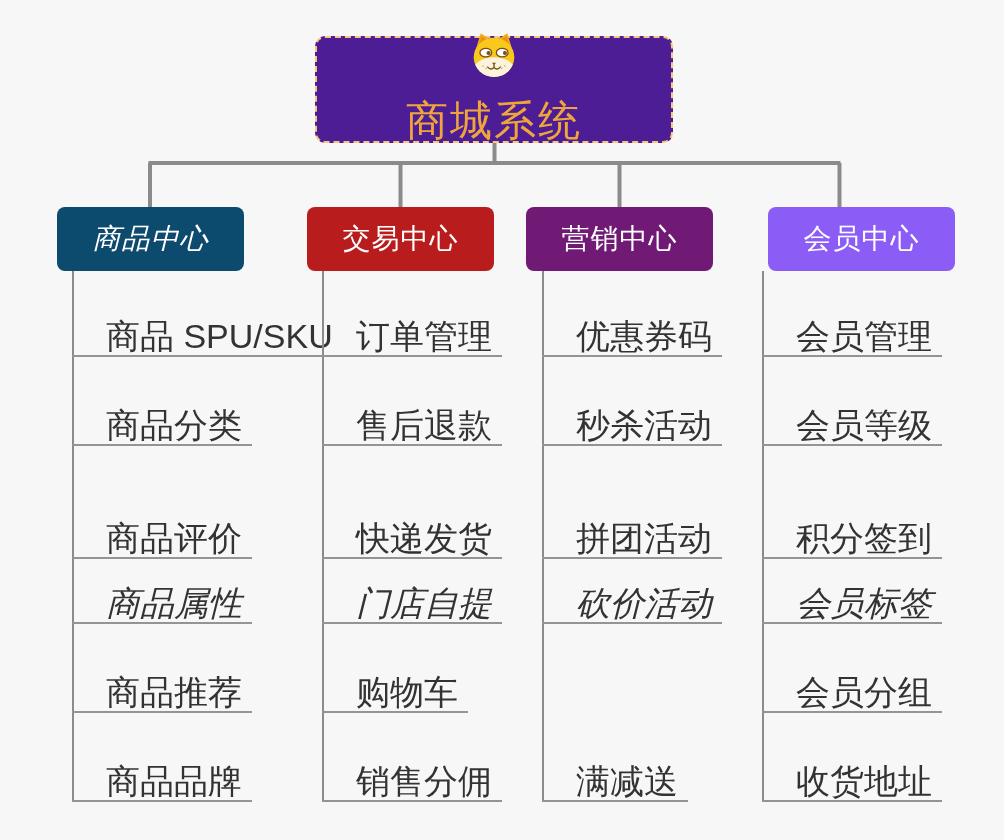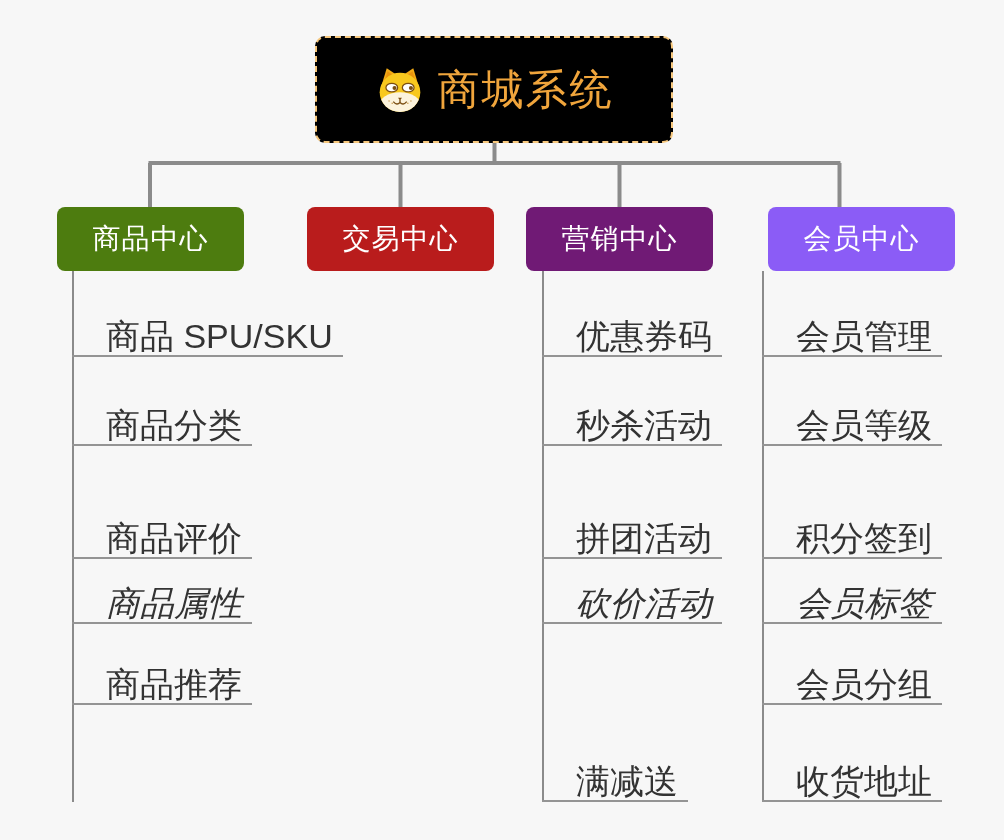--- a/index.html
+++ b/index.html
@@ -13,29 +13,30 @@
     width: 1004px;
     height: 840px;
     background: #f7f7f7;
     overflow: hidden;
   }
   
   .root-node {
     position: absolute;
     left: 315px; top: 36px;
     width: 358px; height: 107px;
-    background: #000000;
+    background: #4c1d95;
     border: 2px dashed #f6c77d;
     border-radius: 10px;
     box-sizing: border-box;
     display: flex;
     align-items: center;
     justify-content: center;
     gap: 13px;
     cursor: pointer;
+    flex-direction: column;
   }
   .root-title {
     font-size: 42px;
     color: #f0a53c;
     letter-spacing: 2px;
     white-space: nowrap;
   }
   .root-icon { width: 50px; height: 50px; flex: 0 0 auto; }
   
   .connectors {
@@ -52,21 +53,21 @@
     border-radius: 8px;
     display: flex;
     align-items: center;
     justify-content: center;
     color: #ffffff;
     font-size: 28px;
     letter-spacing: 1px;
     cursor: pointer;
     box-sizing: border-box;
   }
-  .branch-box.b0 { left: 57px;  background: #4d7c0f; }
+  .branch-box.b0 { left: 57px;  background: #0c4a6e; font-style: italic; }
   .branch-box.b1 { left: 307px; background: #b91c1c; }
   .branch-box.b2 { left: 526px; background: #701a75; }
   .branch-box.b3 { left: 768px; background: #8b5cf6; }
   
   .branch-column {
     position: absolute;
     top: 271px;
     height: 531px;
     width: 250px;
   }
@@ -91,21 +92,21 @@
     padding-right: 10px;
     border-bottom: 2px solid #949494;
     font-size: 34px;
     color: #333333;
     cursor: pointer;
   }
   .child-item.r0 { top: 42px;  }
   .child-item.r1 { top: 131px; }
   .child-item.r2 { top: 220px; margin-top: 24px; }
   .child-item.r3 { top: 309px; font-style: italic; }
-  .child-item.r4 { top: 390px; }
+  .child-item.r4 { top: 398px; }
   .child-item.r5 { top: 487px; }
 </style>
 </head>
 <body>
 
 <div class="canvas">
 
   <svg class="connectors" viewBox="0 0 1004 840" xmlns="http://www.w3.org/2000/svg">
     <line x1="494.5" y1="142" x2="494.5" y2="164.5" stroke="#8b8b8b" stroke-width="4"></line>
     <line x1="148.5" y1="163" x2="840.5" y2="163" stroke="#8b8b8b" stroke-width="4"></line>
@@ -153,22 +154,32 @@
     <span>会员中心</span>
   </div>
 
   <div class="branch-column c0">
     <div class="trunk-line"></div>
     <div class="child-item r0">商品 SPU/SKU</div>
     <div class="child-item r1">商品分类</div>
     <div class="child-item r2">商品评价</div>
     <div class="child-item r3">商品属性</div>
     <div class="child-item r4">商品推荐</div>
+    <div class="child-item r5">商品品牌</div>
   </div>
 
+  <div class="branch-column c1">
+    <div class="trunk-line"></div>
+    <div class="child-item r0">订单管理</div>
+    <div class="child-item r1">售后退款</div>
+    <div class="child-item r2">快递发货</div>
+    <div class="child-item r3">门店自提</div>
+    <div class="child-item r4">购物车</div>
+    <div class="child-item r5">销售分佣</div>
+  </div>
 
   <div class="branch-column c2">
     <div class="trunk-line"></div>
     <div class="child-item r0">优惠券码</div>
     <div class="child-item r1">秒杀活动</div>
     <div class="child-item r2">拼团活动</div>
     <div class="child-item r3">砍价活动</div>
     <div class="child-item r5">满减送</div>
   </div>
 

